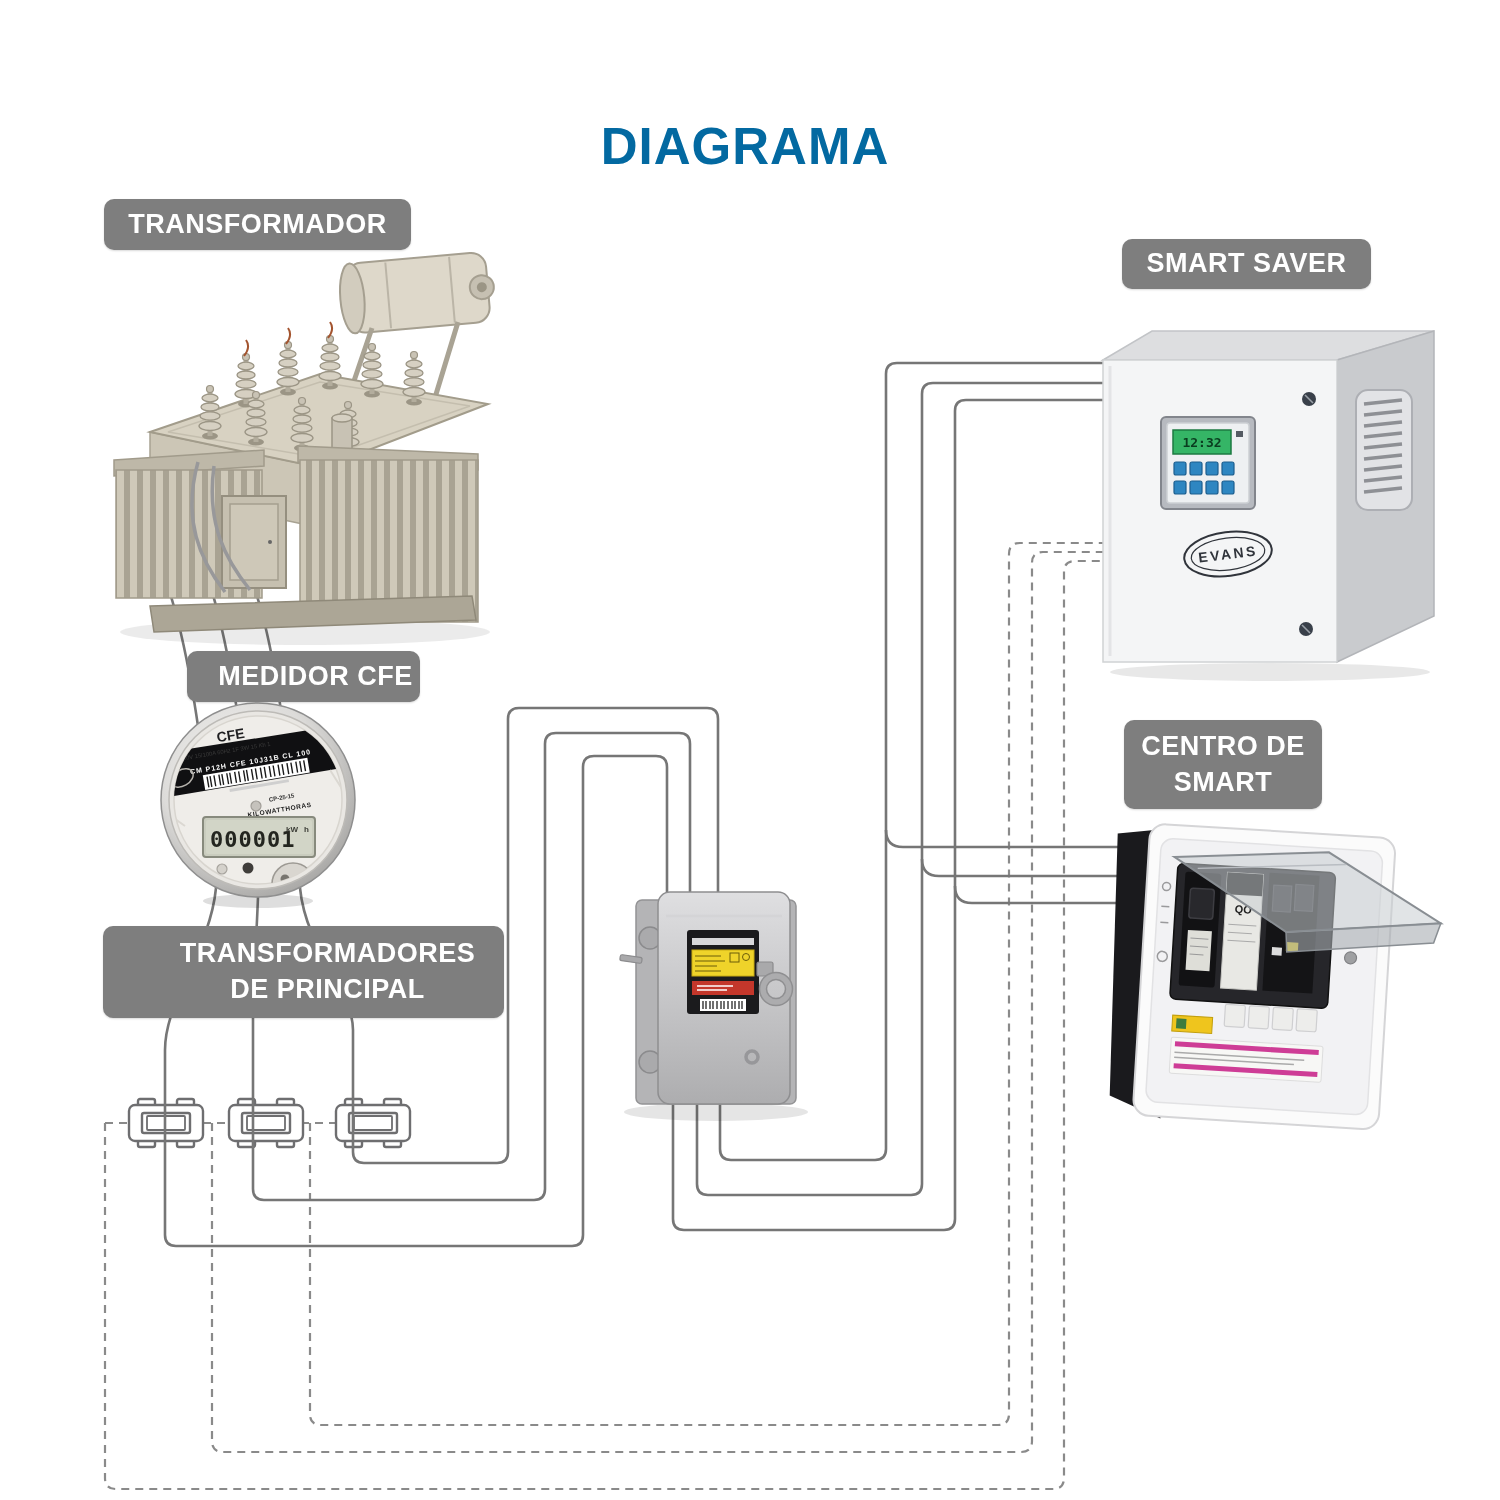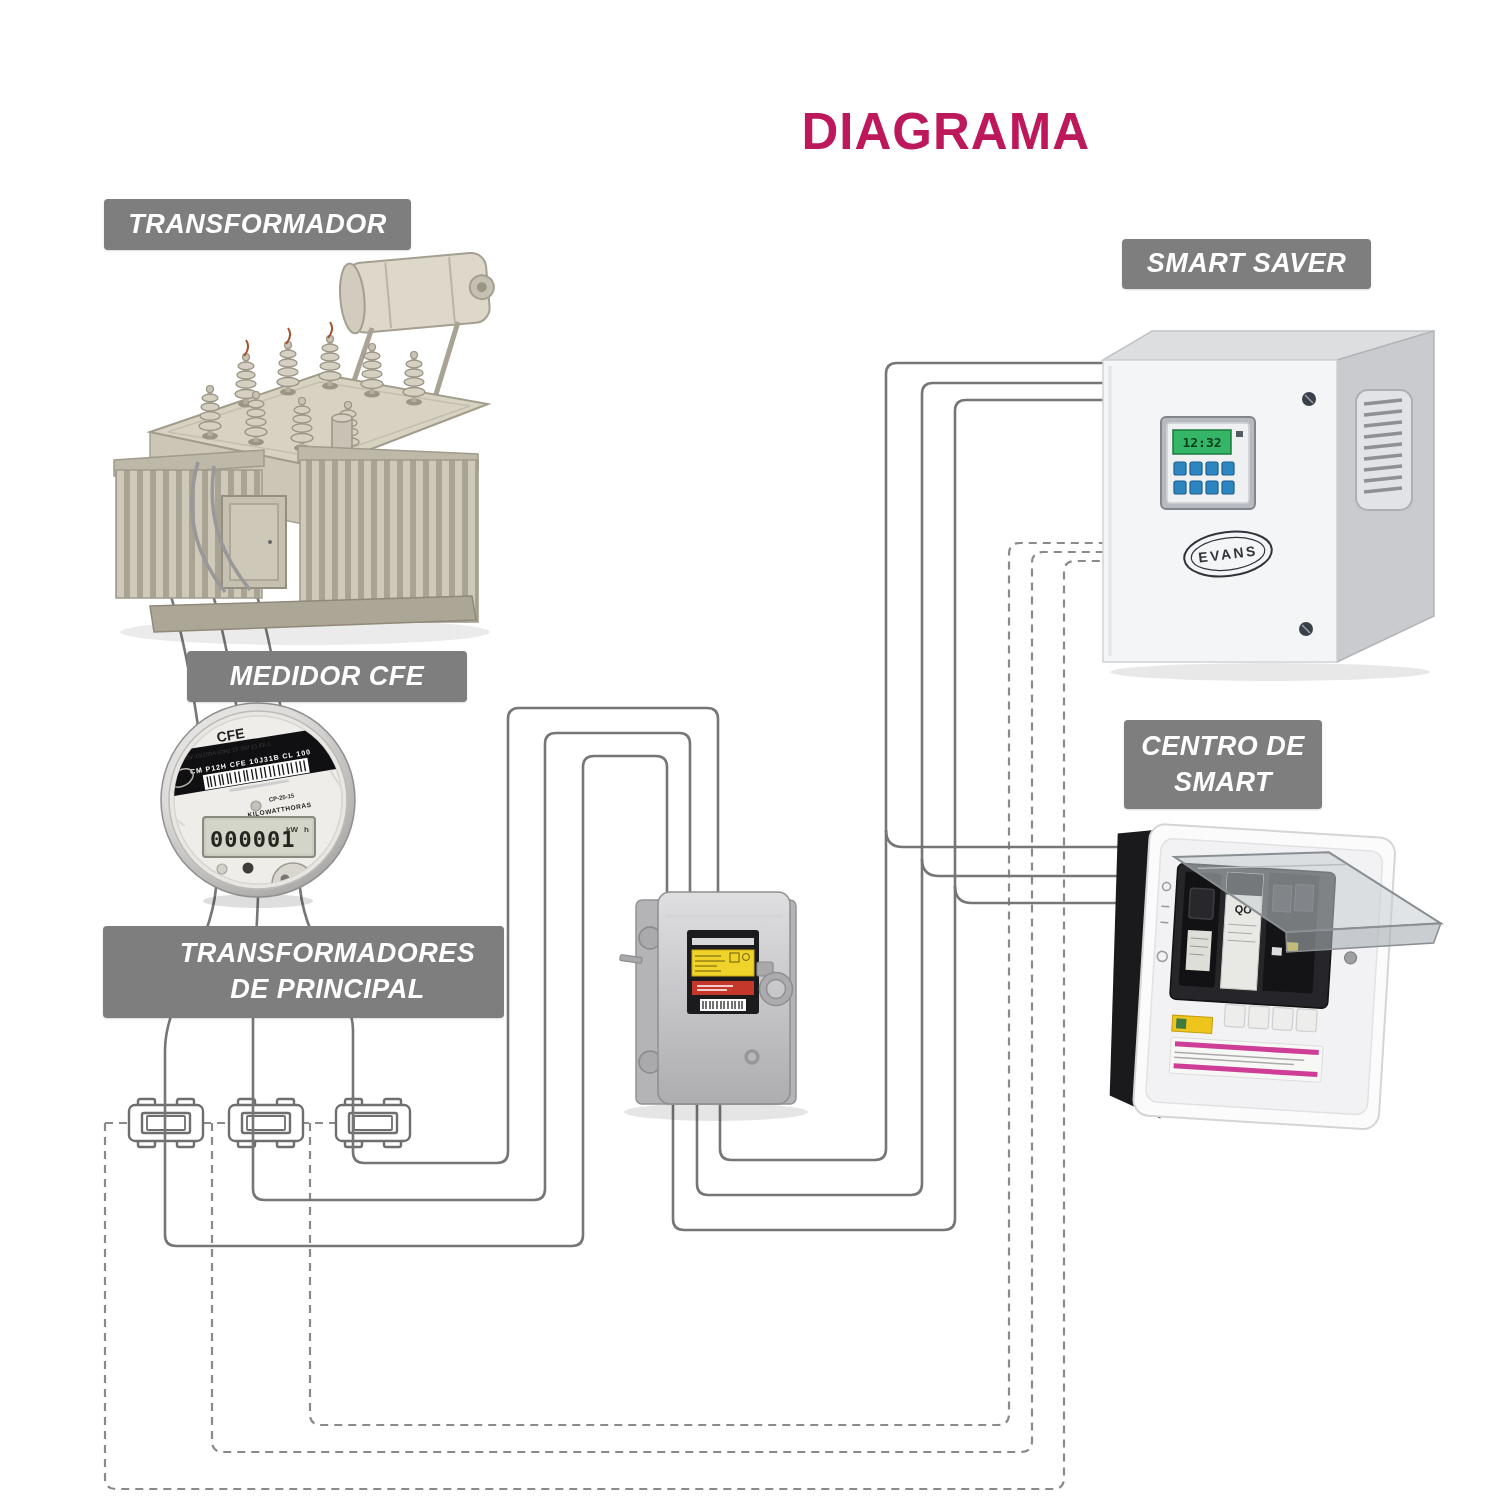--- a/index.html
+++ b/index.html
@@ -1,24 +1,24 @@
 <!DOCTYPE html>
 <html><head>
 <meta charset="utf-8">
 <style>
   html,body{margin:0;padding:0;background:#fff;}
   #stage{position:relative;width:1500px;height:1500px;background:#ffffff;overflow:hidden;
          font-family:"Liberation Sans",sans-serif;}
   #wires{position:absolute;left:0;top:0;}
-  .ttl{position:absolute;left:400px;top:101px;width:690px;text-align:right;
-       color:#be185d;font-weight:bold;font-size:51px;letter-spacing:1px;line-height:1.2;}
-  .lbl{position:absolute;background:#7E7E7E;border-radius:4px;color:#fff;font-weight:bold;
+  .ttl{position:absolute;left:400px;top:116px;width:690px;text-align:center;
+       color:#0369a1;font-weight:bold;font-size:51px;letter-spacing:1px;line-height:1.2;}
+  .lbl{position:absolute;background:#7E7E7E;border-radius:10px;color:#fff;font-weight:bold;
        font-size:27px;letter-spacing:.5px;display:flex;flex-direction:column;align-items:center;
        justify-content:center;text-align:center;line-height:1.32;
-       box-shadow:0 1px 2px rgba(0,0,0,.15);font-style:italic;}
+       box-shadow:0 1px 2px rgba(0,0,0,.15);}
 </style>
 </head>
 <body>
 
 <div id="stage">
 
 <svg id="wires" width="1500" height="1500" viewBox="0 0 1500 1500">
   <defs>
     <pattern id="finPat" width="13" height="20" patternUnits="userSpaceOnUse">
       <rect x="0" y="0" width="7" height="20" fill="#CFC9B9"></rect>
@@ -286,21 +286,21 @@
 </div>
 
 <div class="lbl" style="left:104px;top:199px;width:307px;height:51px;">
   <span>TRANSFORMADOR</span>
 </div>
 
 <div class="lbl" style="left:1122px;top:239px;width:249px;height:50px;">
   <span>SMART SAVER</span>
 </div>
 
-<div class="lbl" style="left:187px;top:651px;width:280px;height:51px;">
+<div class="lbl" style="left:187px;top:651px;width:209px;height:51px;padding-left:24px;">
   <span>MEDIDOR CFE</span>
 </div>
 
 <div class="lbl" style="left:1124px;top:720px;width:198px;height:89px;">
   <span>CENTRO DE</span>
   <span>SMART</span>
 </div>
 
 
 <div class="lbl" style="left:103px;top:926px;width:353px;height:92px;padding-left:48px;">

